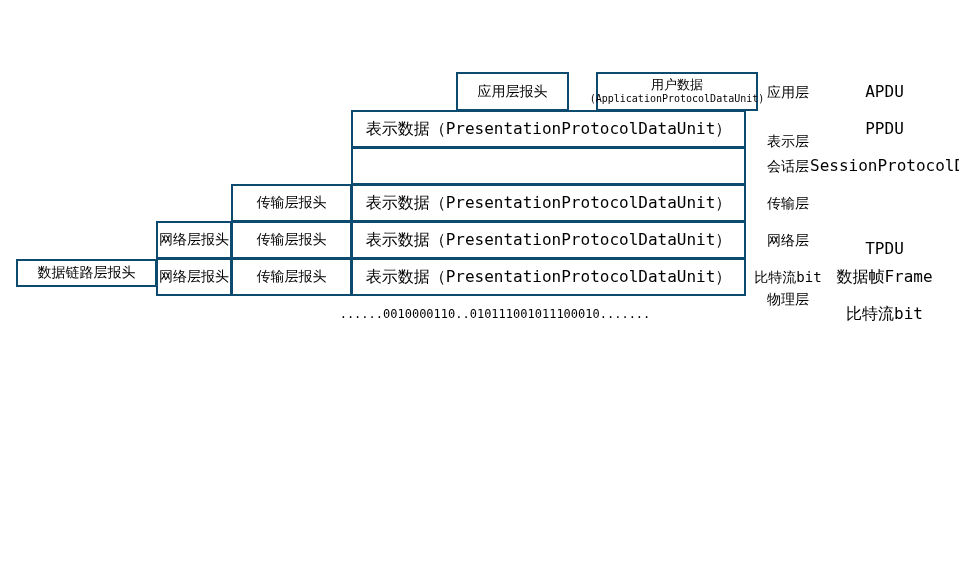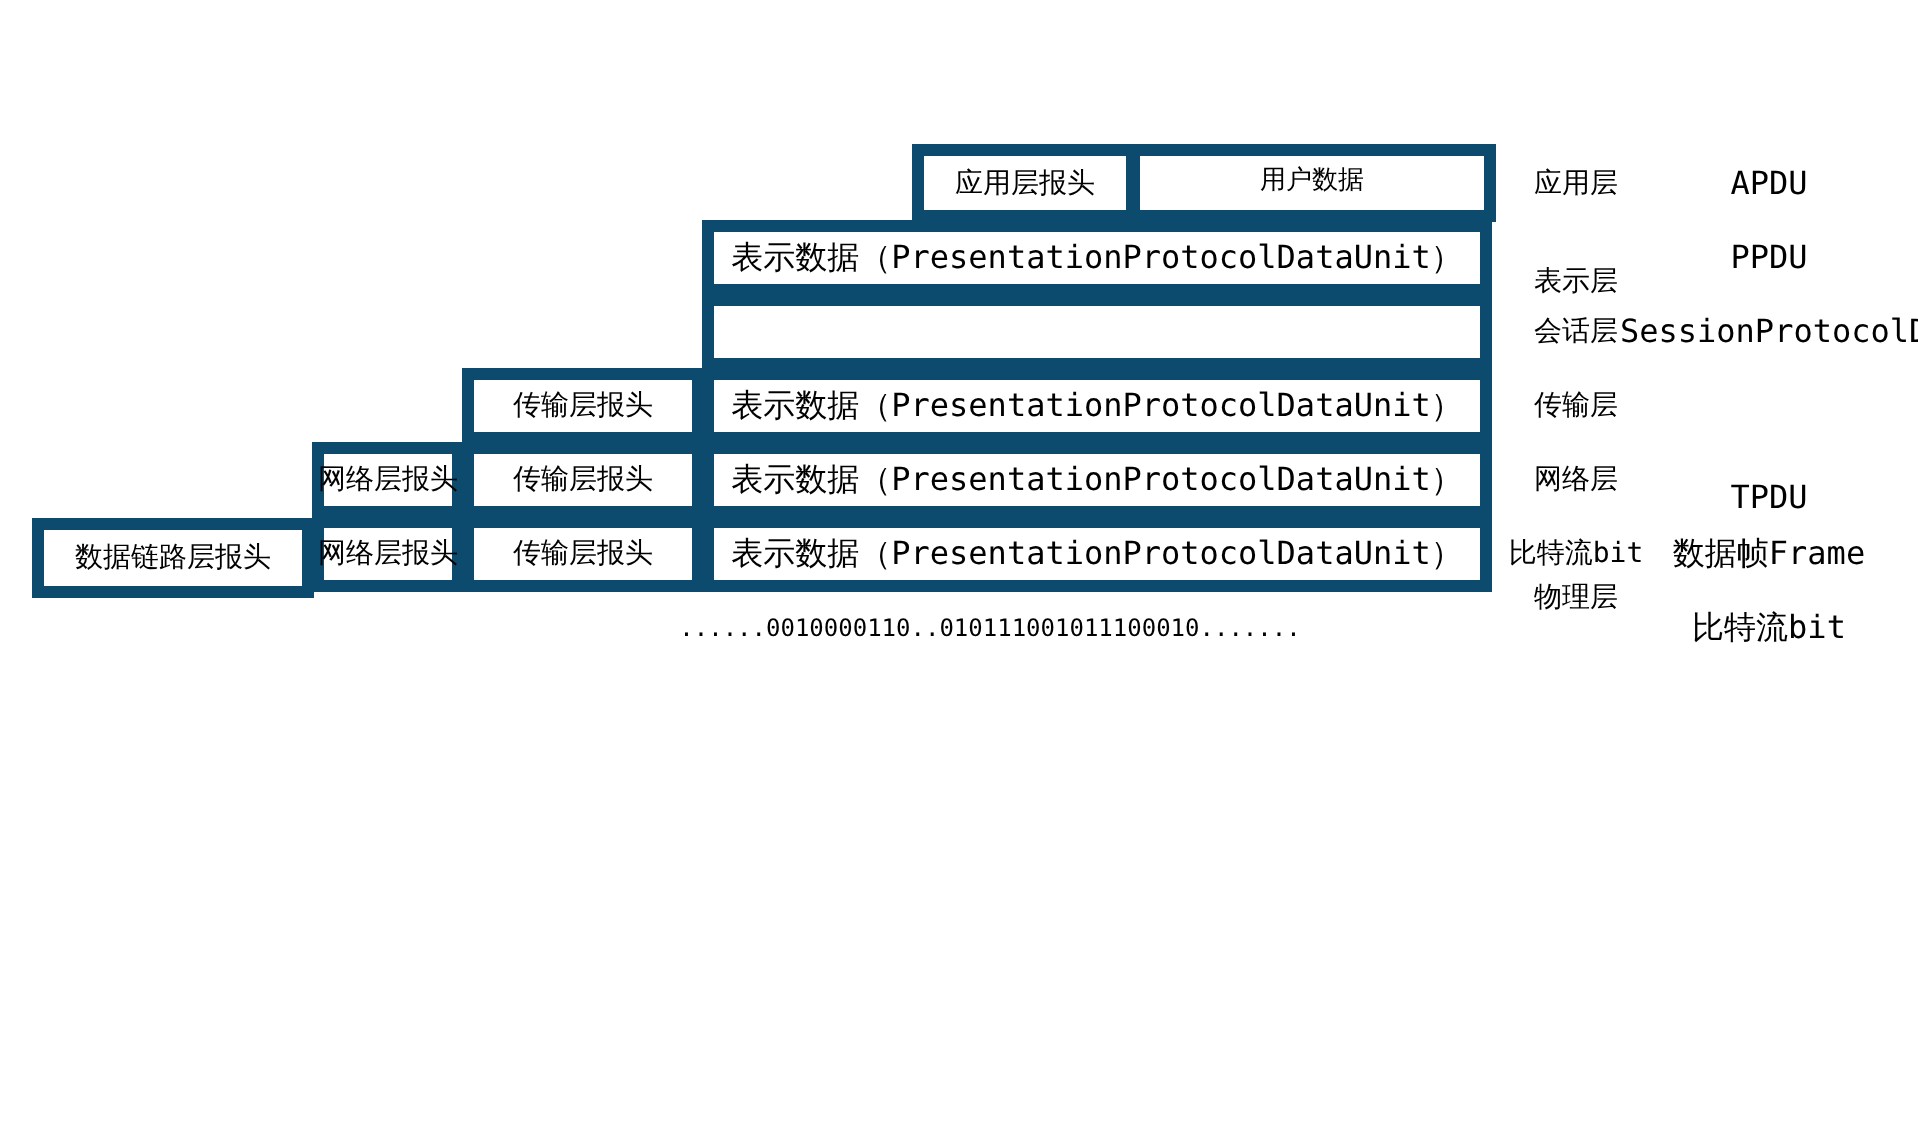--- a/index.html
+++ b/index.html
@@ -8,21 +8,21 @@
     width: 959px;
     height: 566px;
     background: #ffffff;
     font-family: "DejaVu Sans Mono", "Liberation Mono", monospace;
     color: #000000;
     overflow: hidden;
   }
   .box {
     position: absolute;
     box-sizing: border-box;
-    border: 6px solid #0c4a6e;
+    border: 2px solid #0c4a6e;
     background: #ffffff;
     display: flex;
     align-items: center;
     justify-content: center;
     text-align: center;
     white-space: nowrap;
   }
   .hdr  { font-size: 14px; }          
   .pdu  { font-size: 16px; }          
   .udata { flex-direction: column; line-height: 1.25; }
@@ -46,36 +46,37 @@
     font-size: 16px; text-align: center; white-space: nowrap;
     line-height: 18px;
   }
 </style>
 </head>
 <body>
 
 <div id="canvas">
 
   <div class="box hdr" style="left:456px; top:72px; width:113px; height:39px;">应用层报头</div>
-  <div class="box udata" style="left:564px; top:72px; width:184px; height:39px;">
+  <div class="box udata" style="left:596px; top:72px; width:162px; height:39px;">
     <span class="l1">用户数据</span>
+    <span class="l2">(ApplicationProtocolDataUnit)</span>
   </div>
 
   <div class="box pdu" style="left:351px; top:110px; width:395px; height:38px;">表示数据（PresentationProtocolDataUnit）</div>
 
   <div class="box" style="left:351px; top:147px; width:395px; height:38px;"></div>
 
   <div class="box hdr" style="left:231px; top:184px; width:121px; height:38px;">传输层报头</div>
   <div class="box pdu" style="left:351px; top:184px; width:395px; height:38px;">表示数据（PresentationProtocolDataUnit）</div>
 
   <div class="box hdr" style="left:156px; top:221px; width:76px; height:38px;">网络层报头</div>
   <div class="box hdr" style="left:231px; top:221px; width:121px; height:38px;">传输层报头</div>
   <div class="box pdu" style="left:351px; top:221px; width:395px; height:38px;">表示数据（PresentationProtocolDataUnit）</div>
 
-  <div class="box hdr" style="left:16px; top:259px; width:141px; height:40px;">数据链路层报头</div>
+  <div class="box hdr" style="left:16px; top:259px; width:141px; height:28px;">数据链路层报头</div>
   <div class="box hdr" style="left:156px; top:258px; width:76px; height:38px;">网络层报头</div>
   <div class="box hdr" style="left:231px; top:258px; width:121px; height:38px;">传输层报头</div>
   <div class="box pdu" style="left:351px; top:258px; width:395px; height:38px;">表示数据（PresentationProtocolDataUnit）</div>
 
   <div class="bits">......0010000110..010111001011100010.......</div>
 
   <div class="layer-label" style="top:83px;">应用层</div>
   <div class="layer-label" style="top:120px;margin-top:12px;">表示层</div>
   <div class="layer-label" style="top:157px;">会话层</div>
   <div class="layer-label" style="top:194px;">传输层</div>

